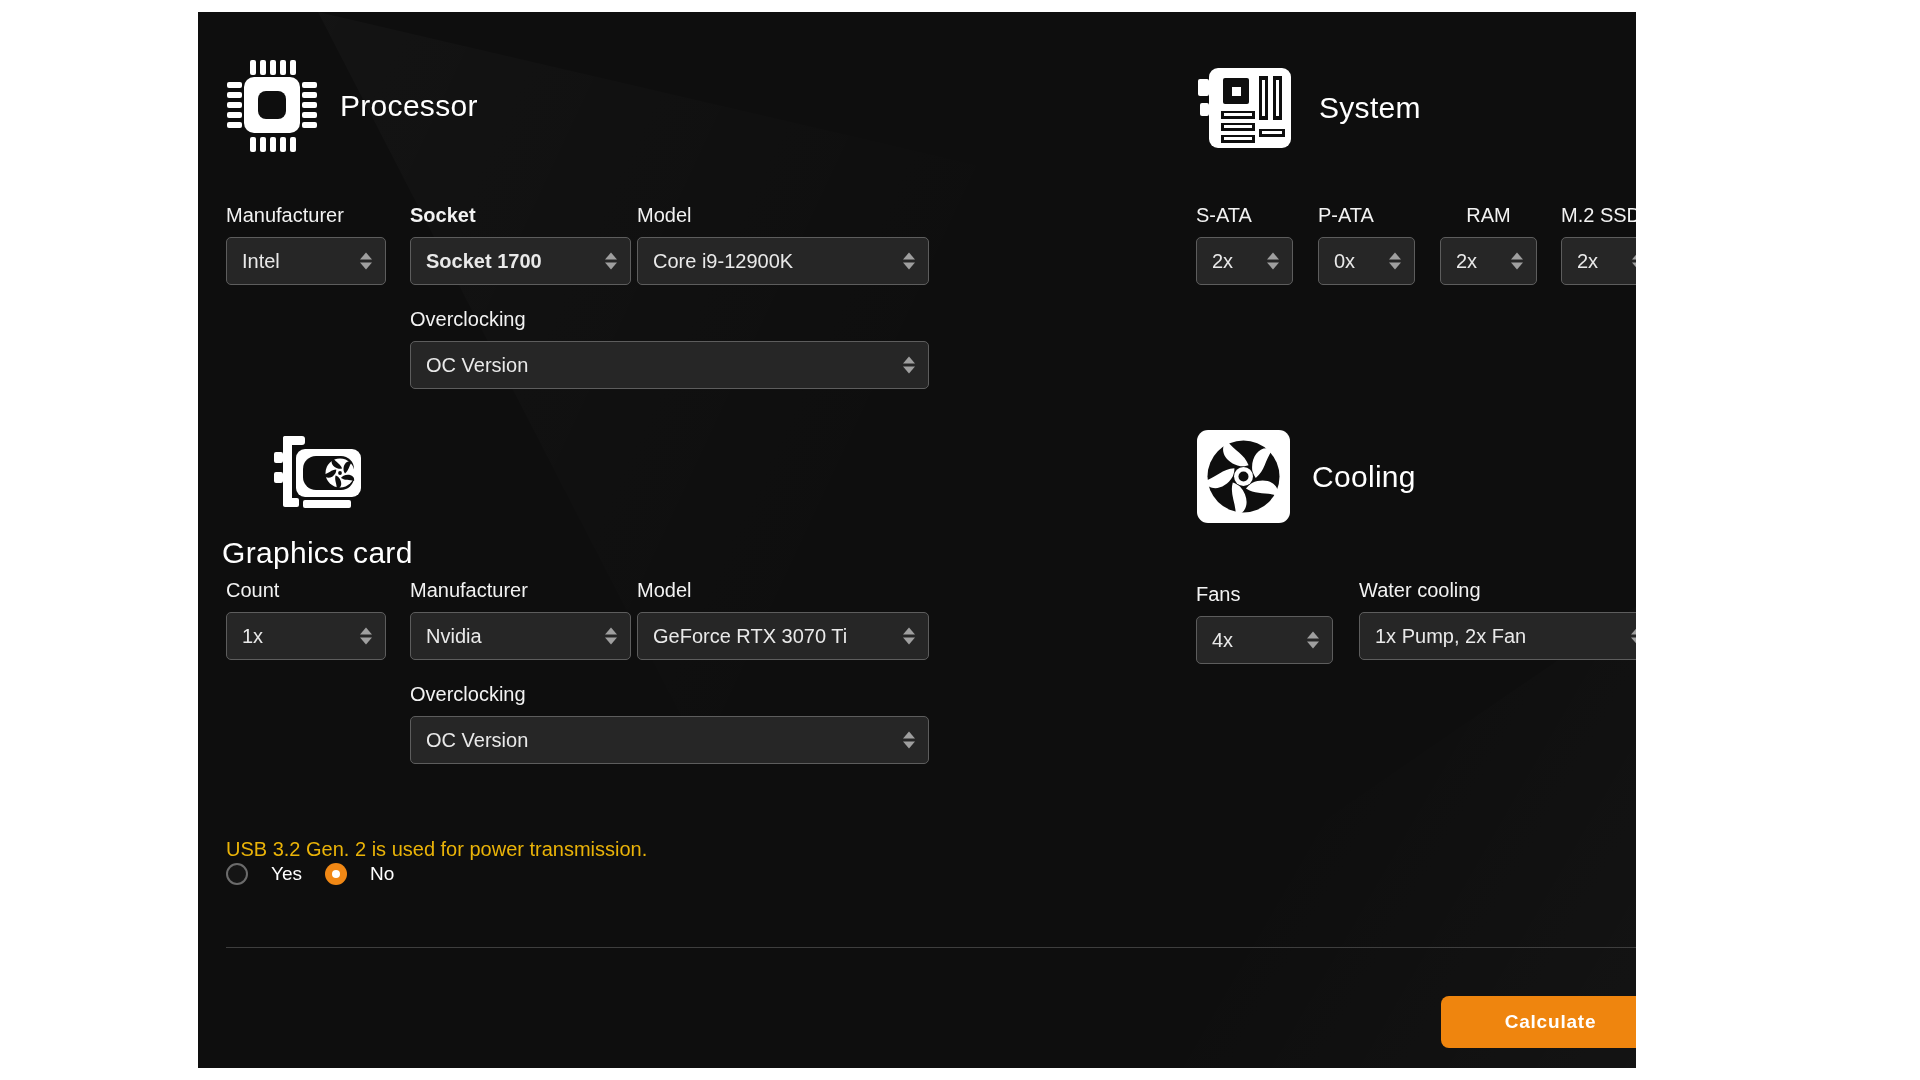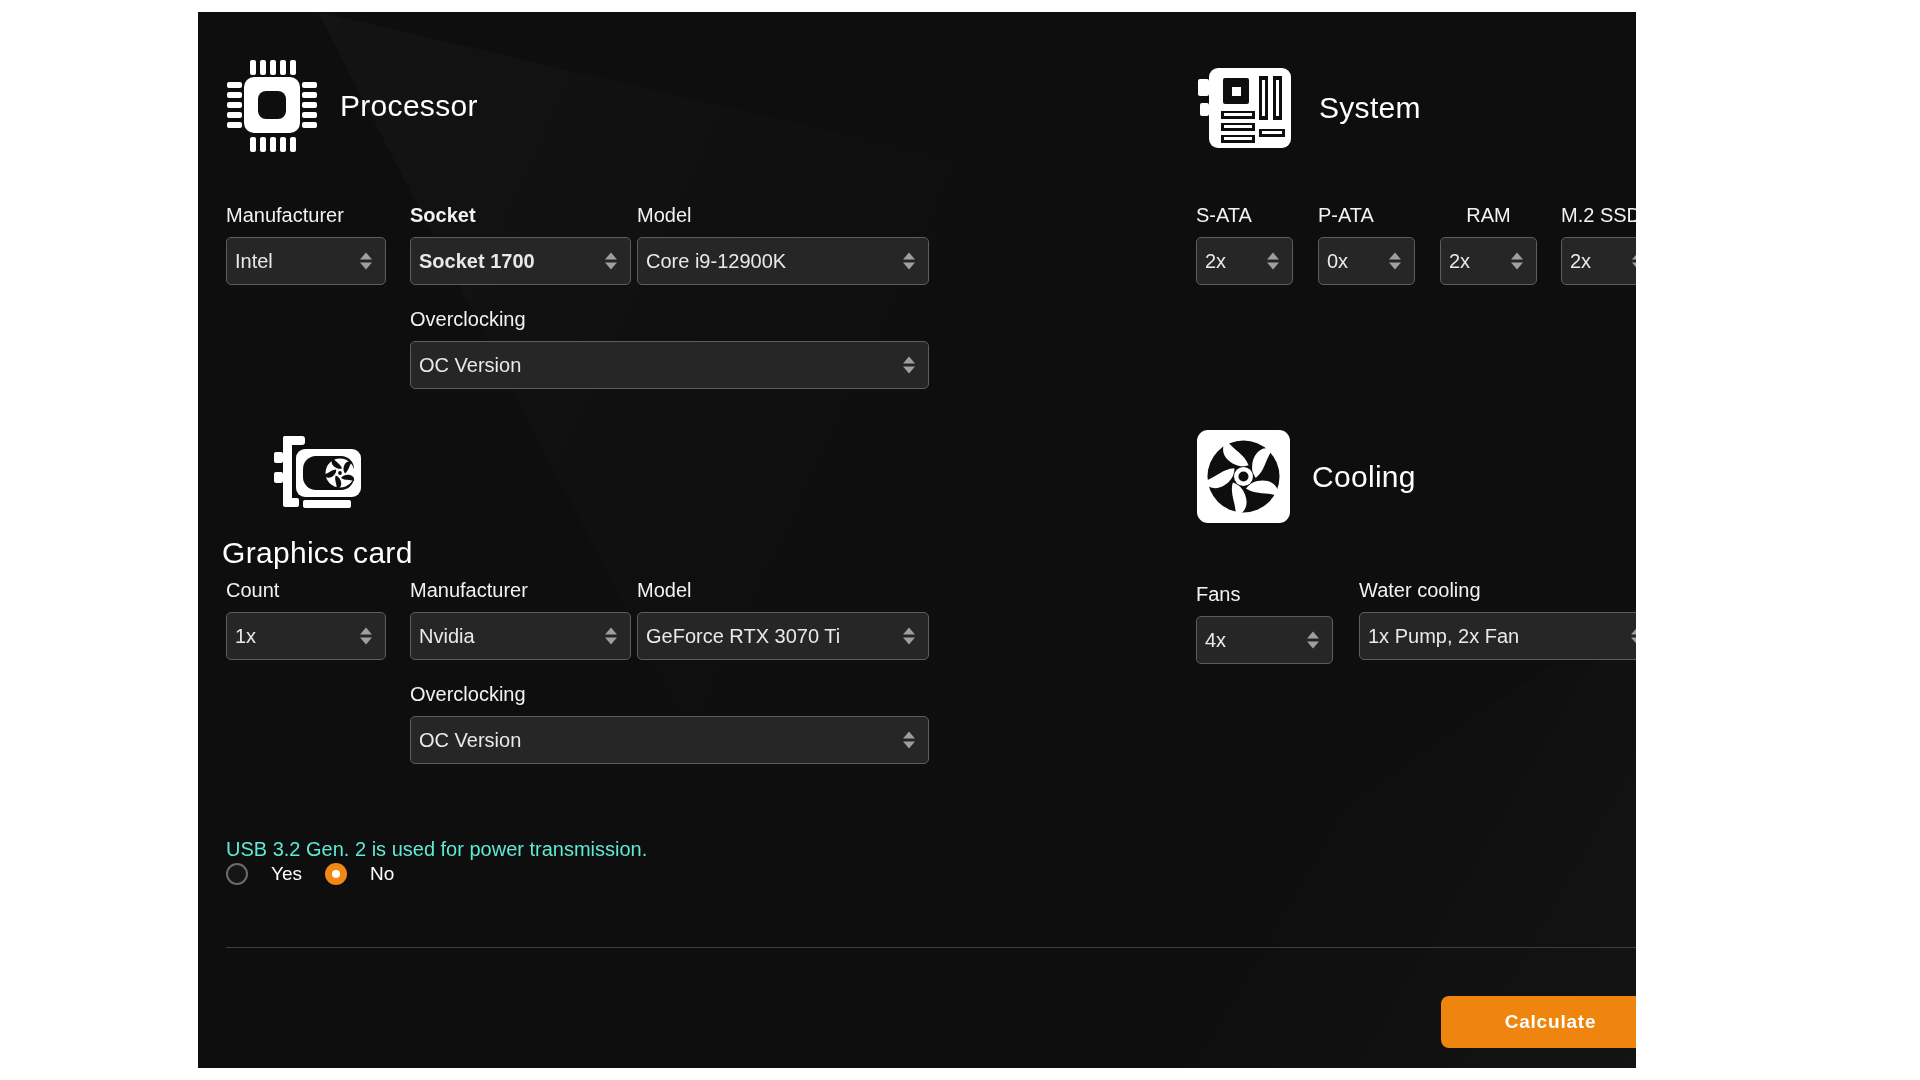--- a/index.html
+++ b/index.html
@@ -17,29 +17,29 @@
   .sec-title{font-size:30px;font-weight:400;letter-spacing:0.3px;color:#ffffff;white-space:nowrap;}
   .hdr-proc{left:224px;top:54px;height:104px;gap:20px;}
   .hdr-sys{left:1197px;top:66px;height:84px;gap:28px;text-align:center;}
   .hdr-gpu{left:222px;top:432px;height:86px;gap:20px;flex-direction:column;}
   .hdr-cool{left:1197px;top:430px;height:93px;gap:22px;}
 
   .field{position:absolute;}
   .flabel{display:block;font-size:20px;line-height:20px;color:#f2f2f2;margin-bottom:12px;white-space:nowrap;}
   .selectbox{position:relative;box-sizing:border-box;height:48px;width:100%;background:#262626;
              border:1px solid #5d5d5d;border-radius:5px;display:flex;align-items:center;
-             padding-left:8px;cursor:pointer;}
+             padding-left:15px;cursor:pointer;}
   .selval{font-size:20px;color:#e9e9e9;white-space:nowrap;}
   .arrows{position:absolute;right:13px;top:50%;transform:translateY(-50%);width:12px;height:17px;}
   .arrows::before,.arrows::after{content:"";position:absolute;left:0;width:0;height:0;
              border-left:6px solid transparent;border-right:6px solid transparent;}
   .arrows::before{top:0;border-bottom:7px solid #9f9f9f;}
   .arrows::after{bottom:0;border-top:7px solid #9f9f9f;}
 
-  .usb-text{position:absolute;left:226px;top:838px;font-size:20px;color:#5eead4;}
+  .usb-text{position:absolute;left:226px;top:838px;font-size:20px;color:#eab308;}
   .radio-row{position:absolute;left:226px;top:862px;display:flex;align-items:center;height:24px;}
   .radio{width:22px;height:22px;border-radius:50%;box-sizing:border-box;cursor:pointer;position:relative;}
   .radio.off{background:#151515;border:2px solid #6b6b6b;}
   .radio.on{background:#f18815;border:none;}
   .radio.on::after{content:"";position:absolute;left:50%;top:50%;width:8px;height:8px;border-radius:50%;
                    background:#ffffff;transform:translate(-50%,-50%);}
   .radio-label{font-size:19px;color:#ffffff;margin-left:23px;cursor:pointer;}
   .radio-gap{margin-left:23px;}
 
   .divider{position:absolute;left:226px;top:947px;width:1434px;height:1px;background:#3e3e3e;}

